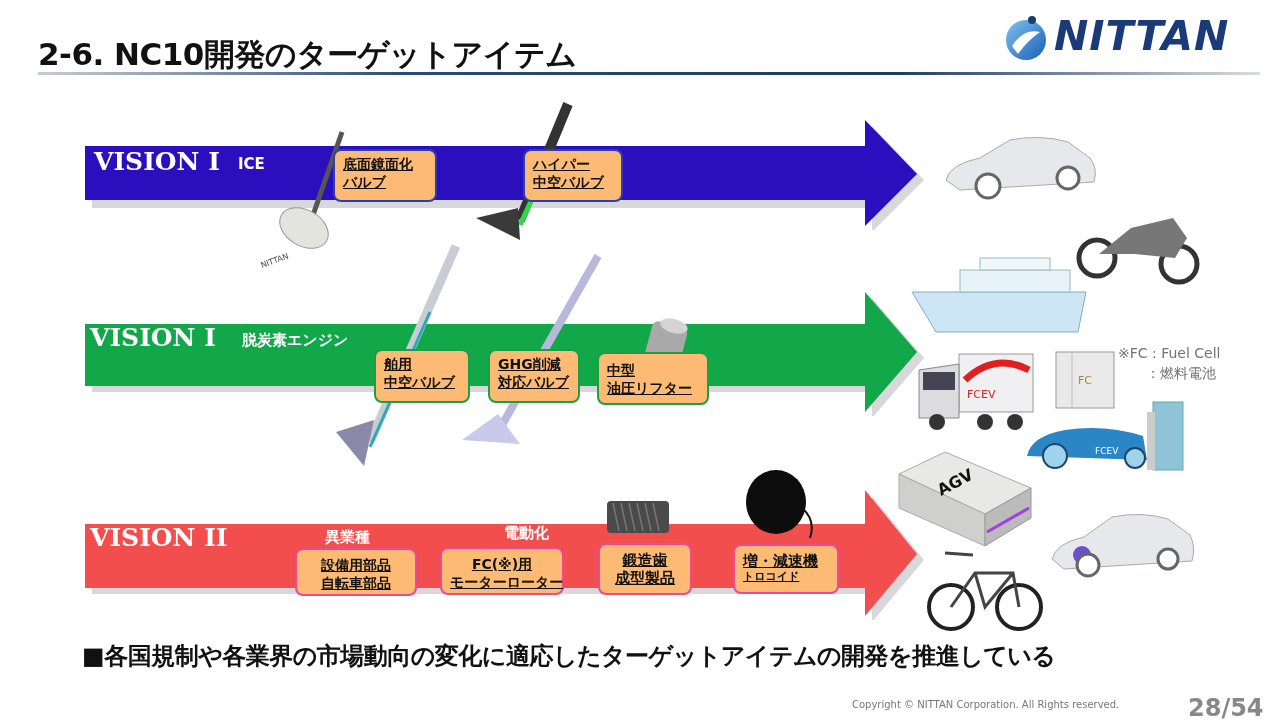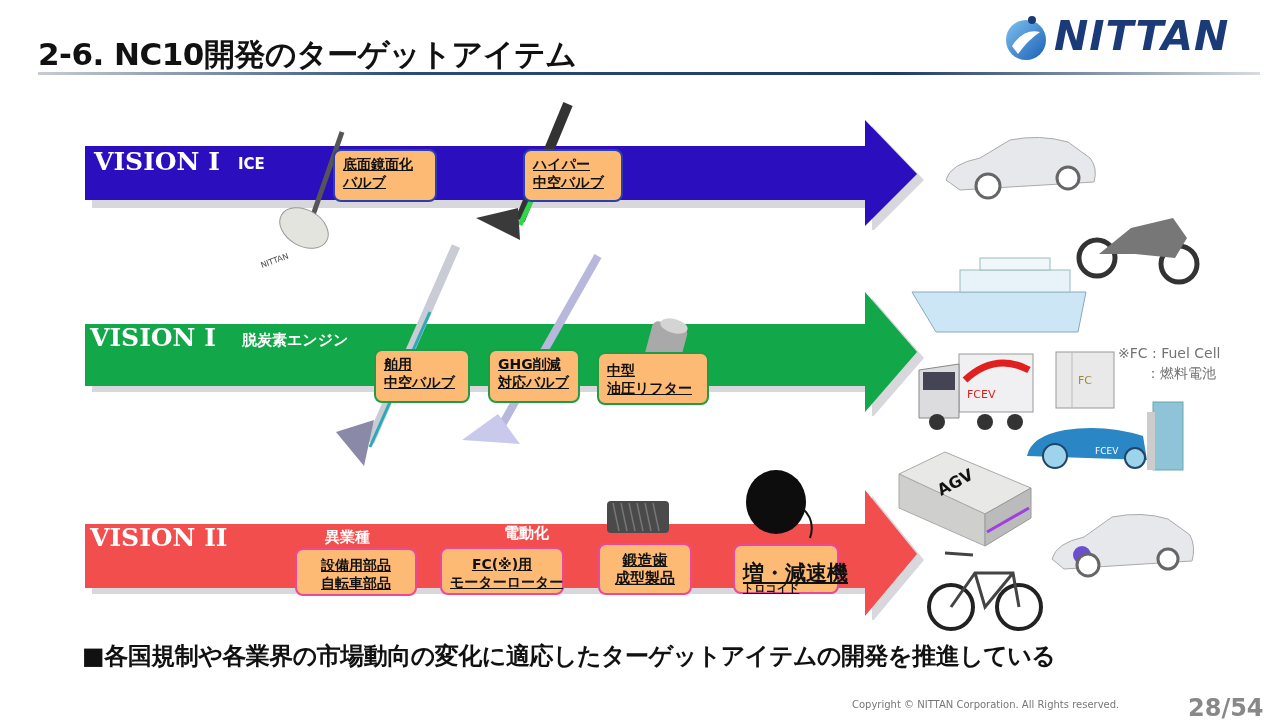--- a/index.html
+++ b/index.html
@@ -131,21 +131,21 @@
 </div>
 <div class="card red" style="left:440px;top:547px;width:124px;height:48px;padding-top:6px;">
   <div>FC(※)用</div>
   <div>モーターローター</div>
 </div>
 <div class="card red" style="left:598px;top:543px;width:94px;height:52px;padding-top:6px;font-size:15px;">
   <div>鍛造歯</div>
   <div>成型製品</div>
 </div>
 <div class="card red" style="left:733px;top:544px;width:106px;height:50px;text-align:left;padding-top:6px;">
-  <div style="font-size:21px;margin-top:12px;">増・減速機</div>
+  <div style="font-size:15px;">増・減速機</div>
   <div style="font-size:11px;line-height:14px;">トロコイド</div>
 </div>
 
 <svg class="img" style="left:940px;top:128px;" width="160" height="80" viewBox="0 0 160 80">
   <path d="M6 52 Q10 36 40 30 L70 12 Q100 6 128 14 L150 30 Q158 40 154 54 L20 62 Z" fill="#e6e8ec" stroke="#aaa"></path>
   <circle cx="48" cy="58" r="12" fill="#fff" stroke="#666" stroke-width="3"></circle>
   <circle cx="128" cy="50" r="11" fill="#fff" stroke="#666" stroke-width="3"></circle>
 </svg>
 <svg class="img" style="left:1075px;top:188px;" width="130" height="100" viewBox="0 0 130 100">
   <circle cx="22" cy="70" r="18" fill="none" stroke="#333" stroke-width="5"></circle>

